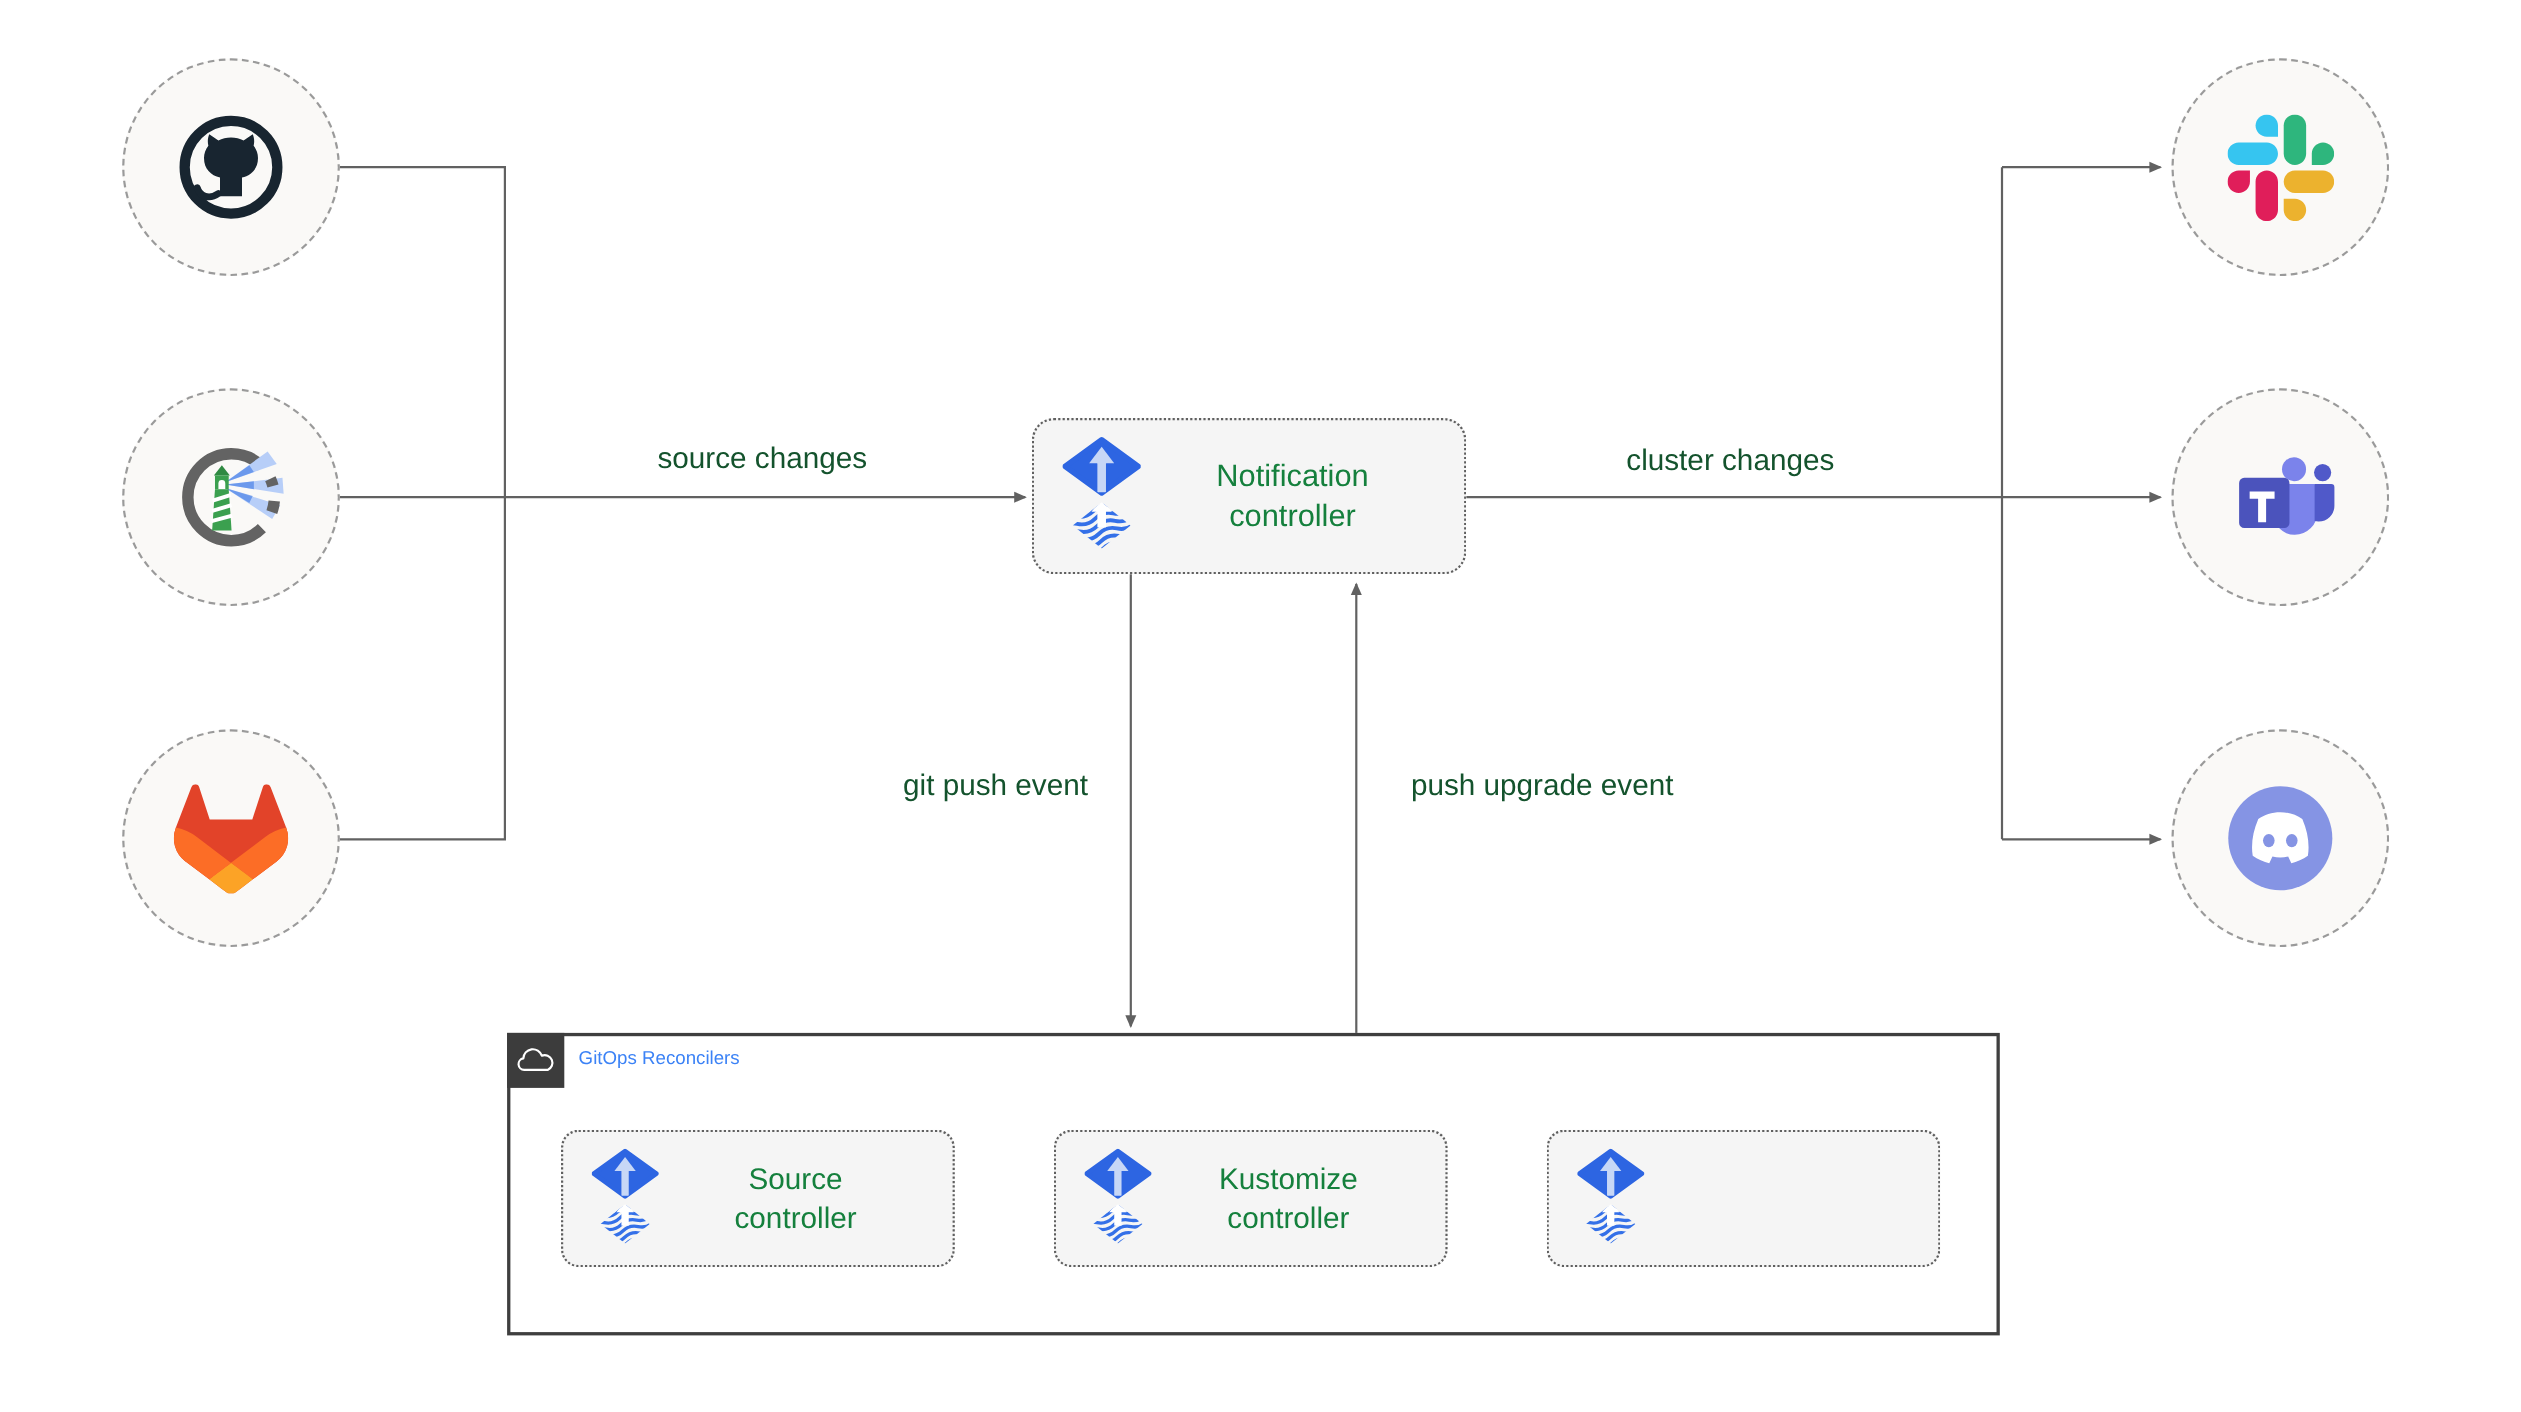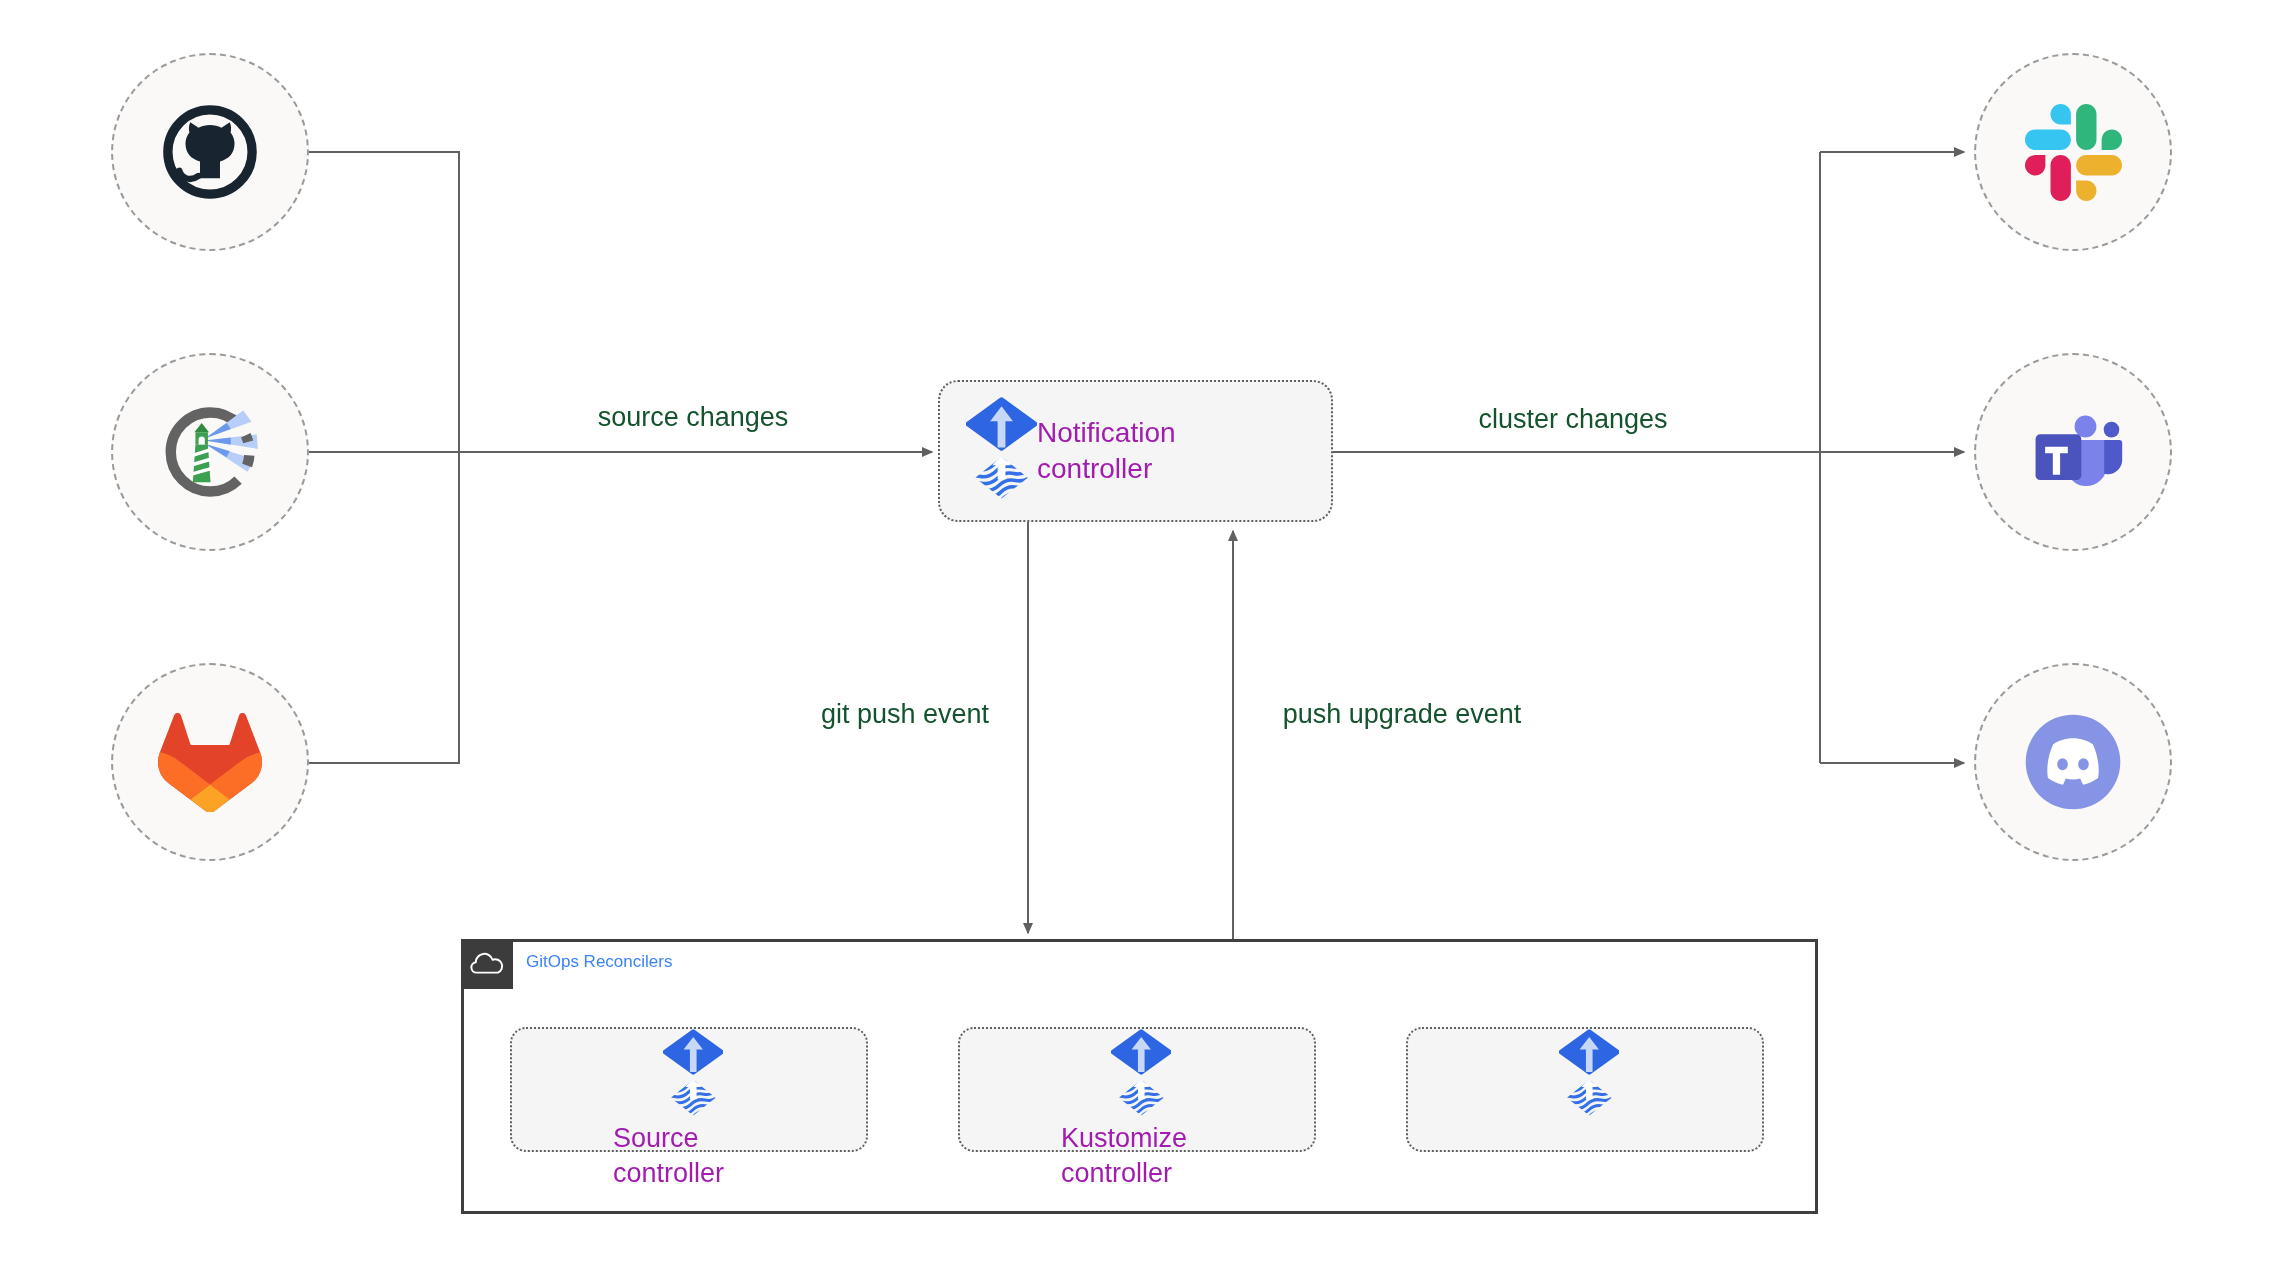--- a/index.html
+++ b/index.html
@@ -17,24 +17,24 @@
   }
 
   
   .box{
     position:absolute;box-sizing:border-box;background:#f5f5f5;
     border:2px dotted #5f5f5f;border-radius:20px;
     display:flex;align-items:center;padding:0 18px 0 26px;
   }
   .box .flux-slot{flex:none;display:flex;align-items:center;}
   .box .flux-slot svg{height:108px;width:auto;display:block;}
-  .box.small{border-radius:16px;flex-direction:column;}
+  .box.small{border-radius:16px;}
   .box.small .flux-slot svg{height:92px;}
   .box-label{
-    flex:1;font-size:28px;line-height:1.28;color:#a21caf;
+    flex:1;text-align:center;font-size:28px;line-height:1.28;color:#15803d;
     max-width:100%;
   }
   .box-label span{display:inline-block;max-width:180px;}
   .box.small .box-label{font-size:27px;}
   .box.small .box-label span{max-width:160px;}
 
   
   .edge-label{
     position:absolute;transform:translate(-50%,-50%);
     font-size:27px;color:#14532d;background:#ffffff;padding:0 5px;

